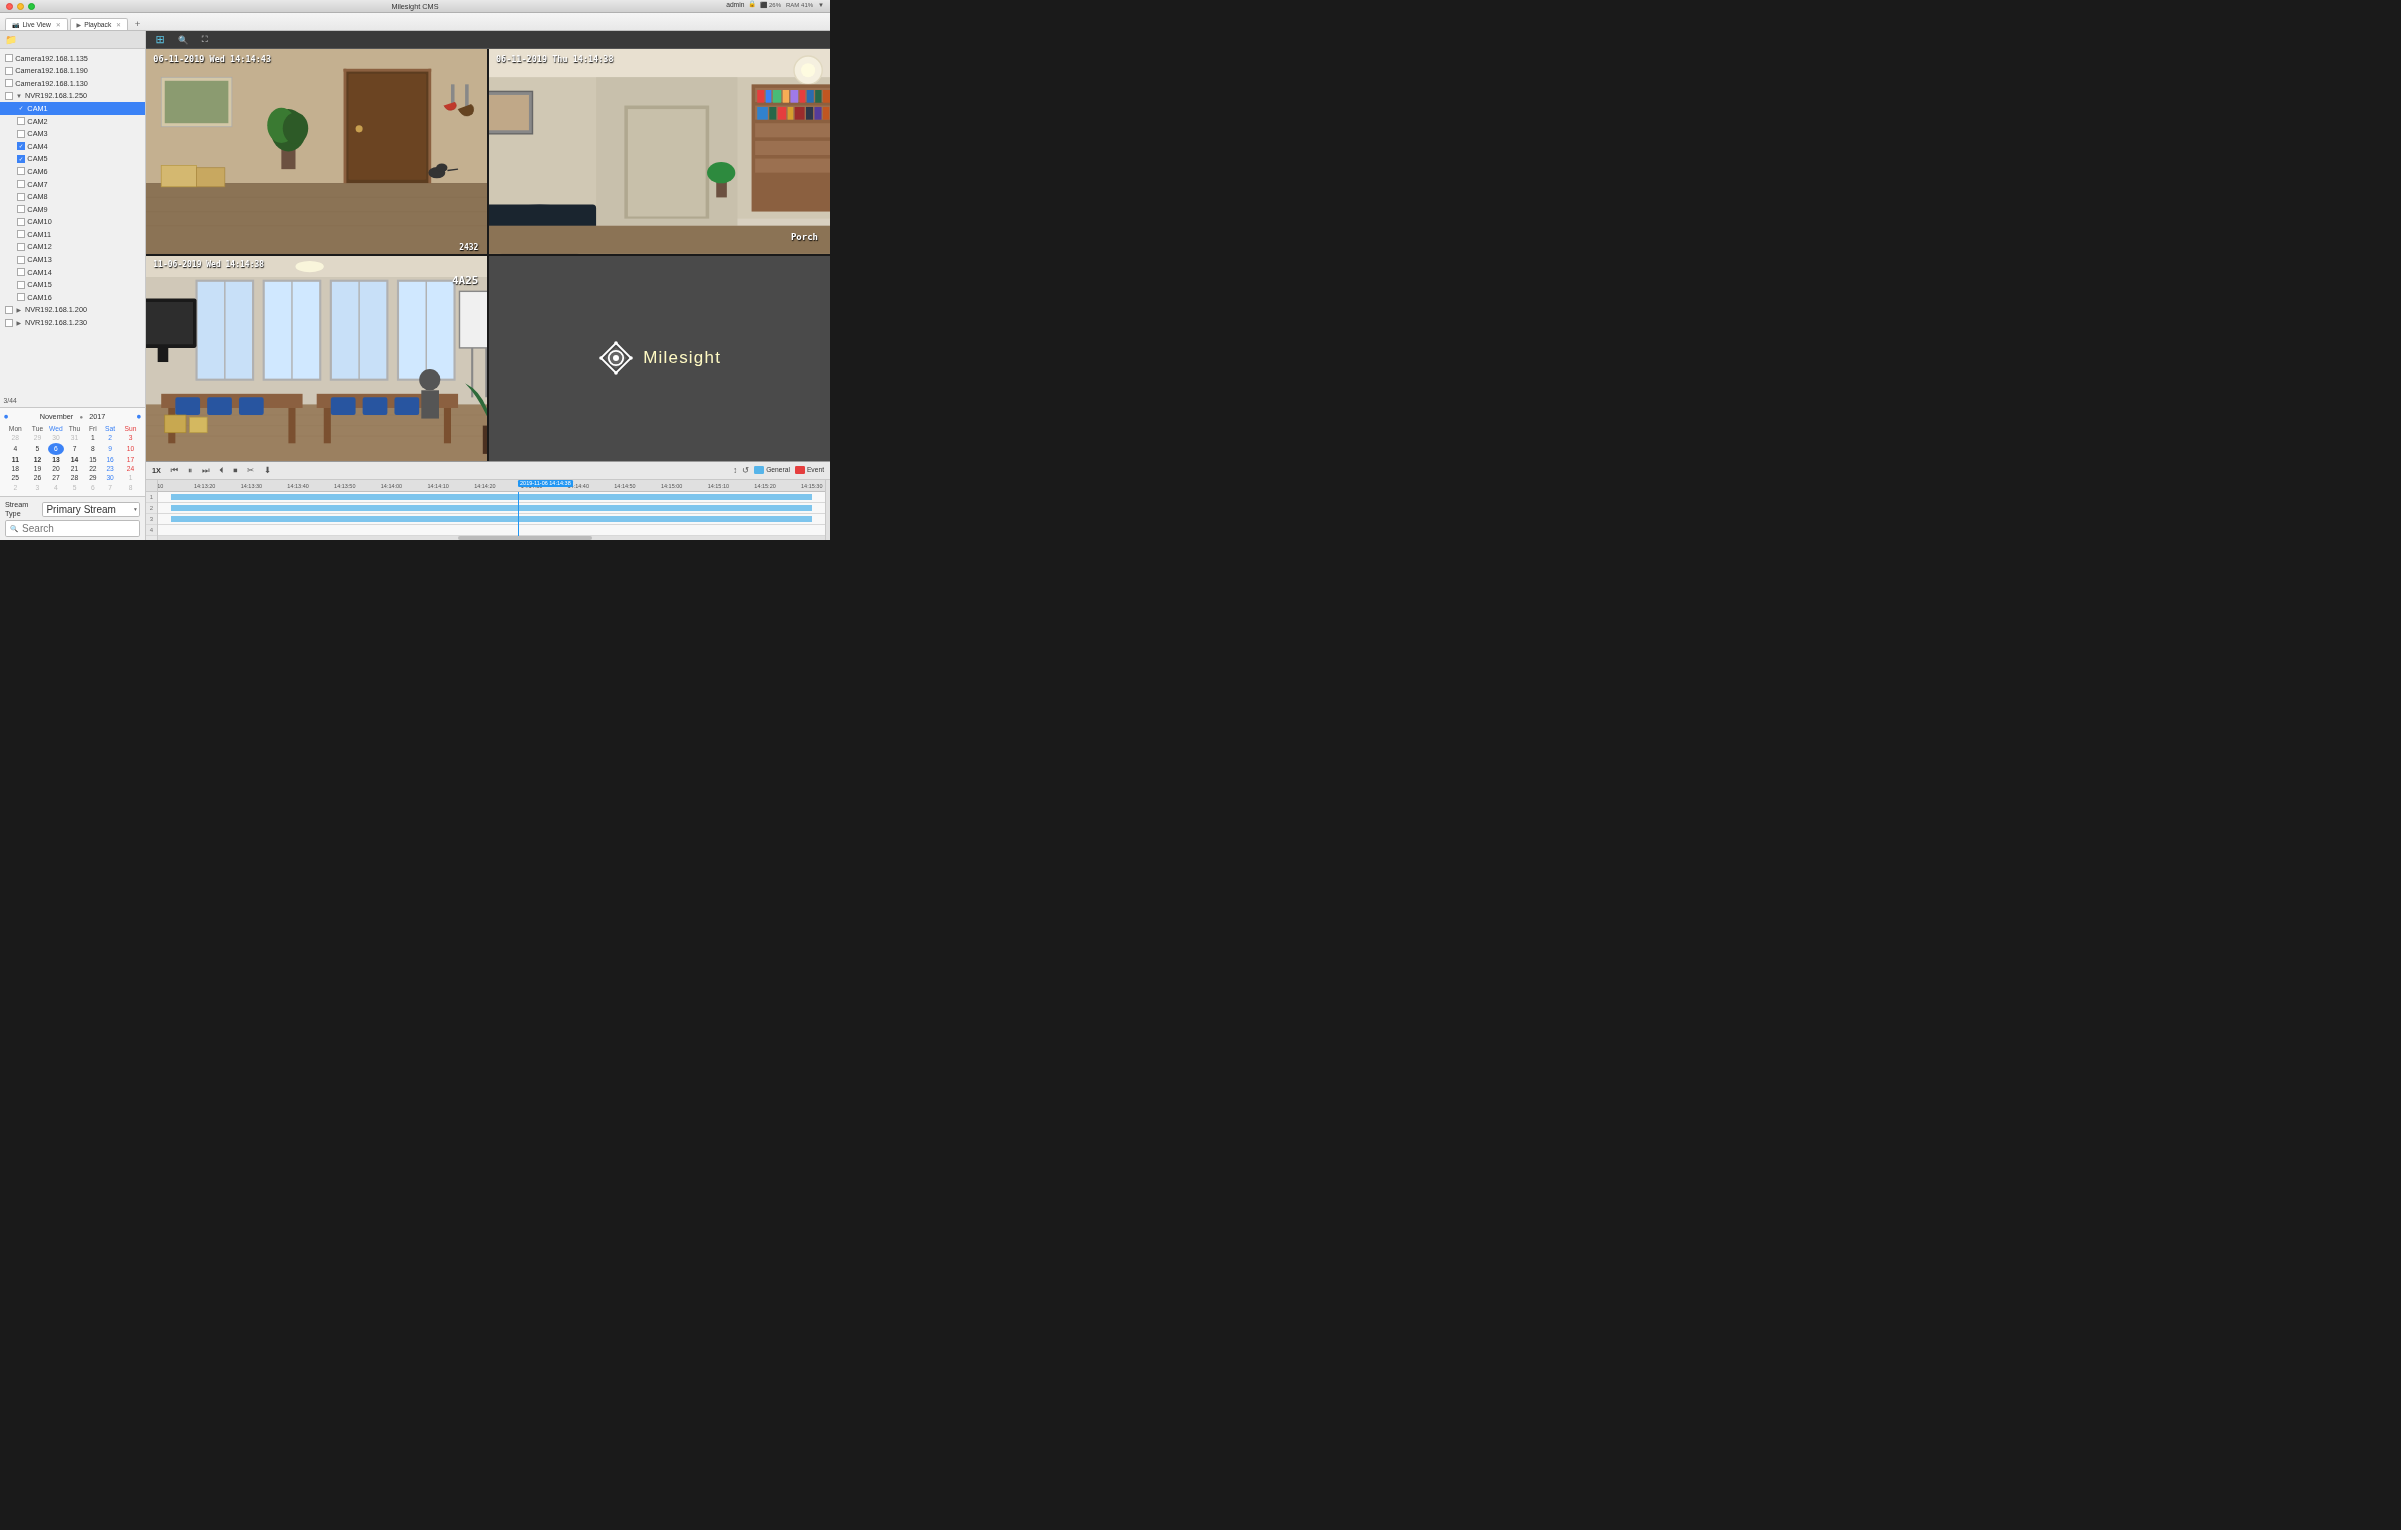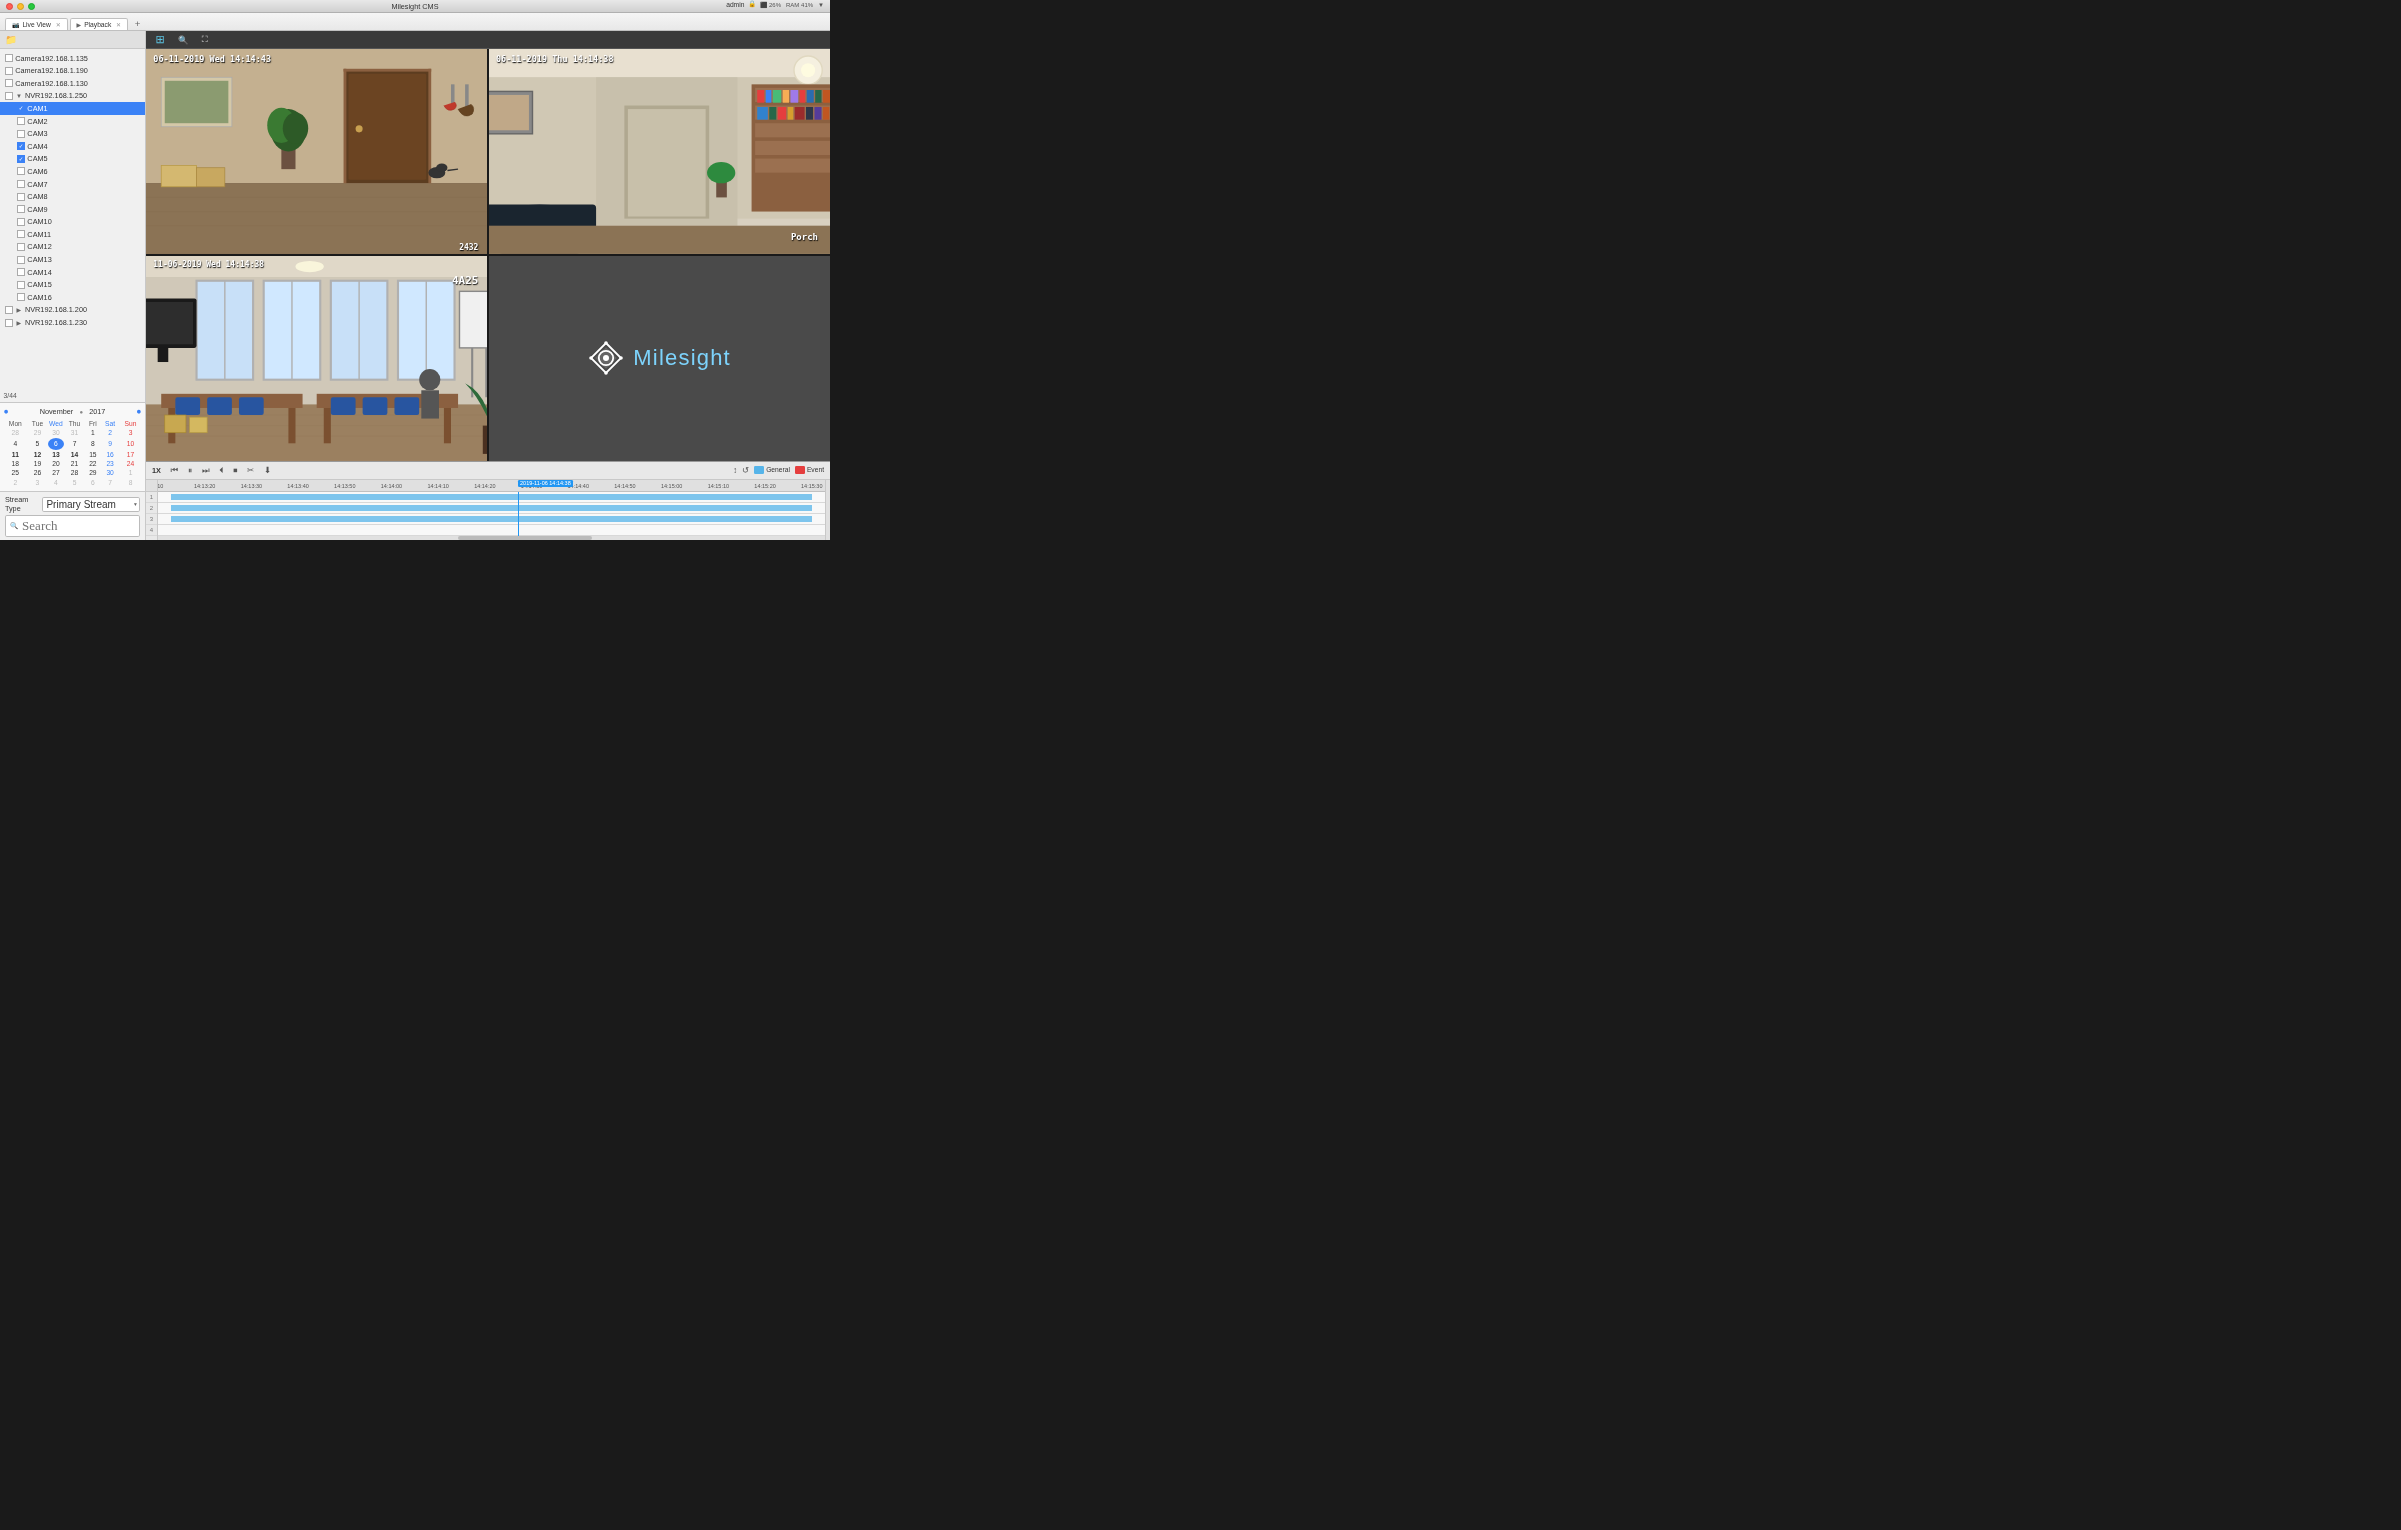--- a/index.html
+++ b/index.html
@@ -251,25 +251,24 @@
       background: #fff;
       border: 0.6px solid #bbb;
       border-radius: 1.8px;
       padding: 1.8px 4.9px;
       gap: 3px;
     }
     .search-icon { font-size: 6.7px; color: #888; }
     .search-input {
       border: none;
       outline: none;
-      font-size: 13px;
+      font-size: 10px;
       color: #666;
       background: transparent;
       flex: 1;
-      font-family: Liberation Serif, serif;
     }
 
     
     .content-area {
       flex: 1;
       display: flex;
       flex-direction: column;
       background: #2a2a2a;
     }
 
@@ -337,23 +336,23 @@
     .milesight-logo {
       display: flex;
       align-items: center;
       gap: 9.7px;
     }
     .milesight-icon {
       width: 36px;
       height: 36px;
     }
     .milesight-text {
-      font-size: 22px;
+      font-size: 17px;
       font-weight: 300;
-      color: #7dd3fc;
+      color: #fef9c3;
       letter-spacing: 1.2px;
     }
 
     
     .timeline-area {
       background: #f0f0f0;
       border-top: 0.6px solid #999;
     }
     .playback-controls {
       height: 18px;

